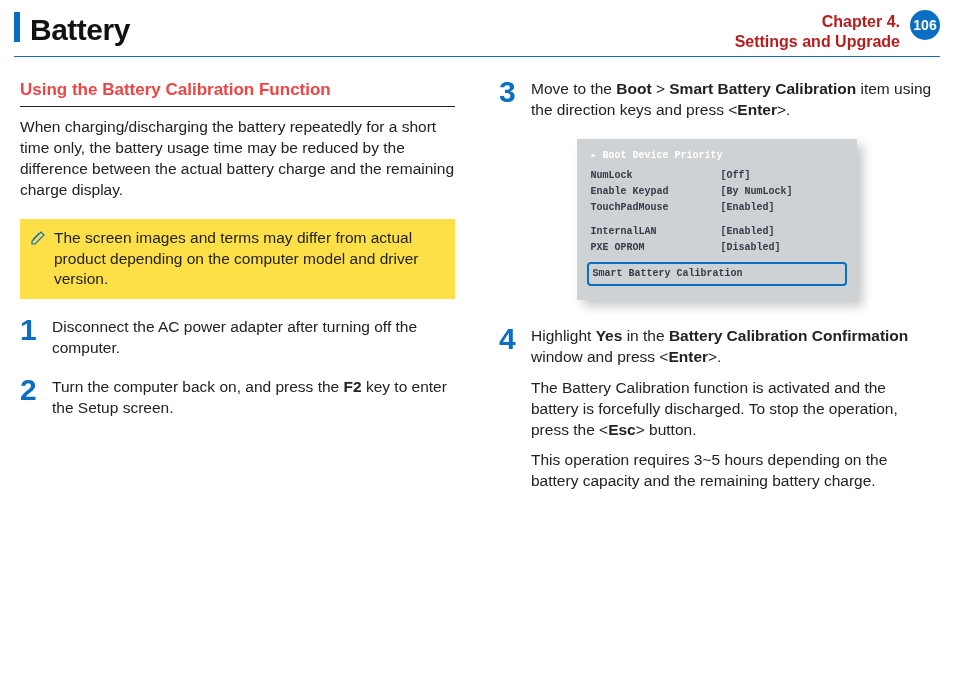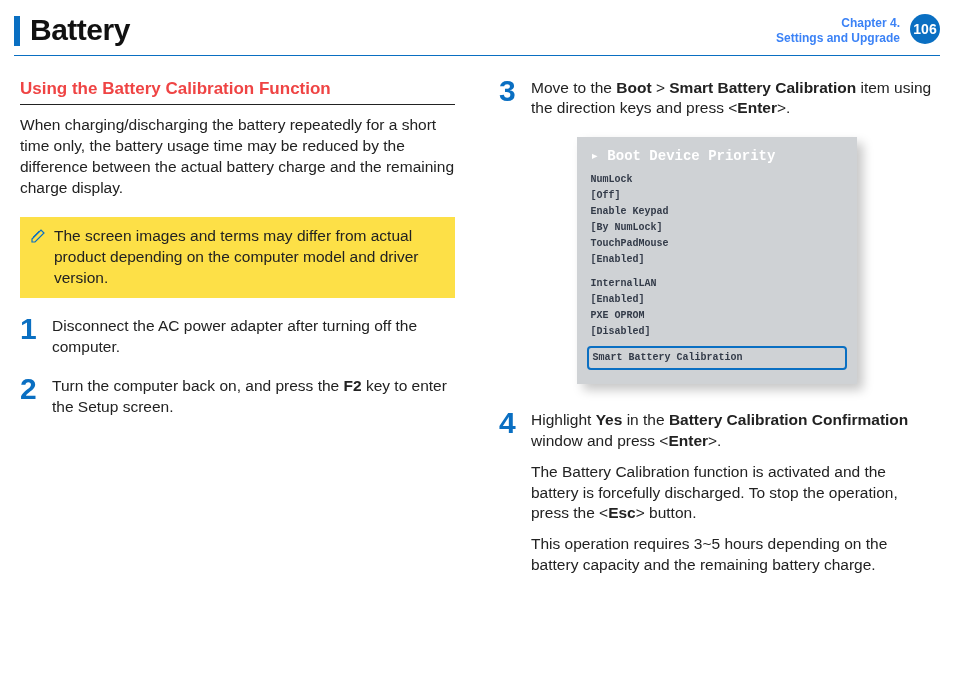--- a/index.html
+++ b/index.html
@@ -9,21 +9,21 @@
     background:#fff;
     width:954px;
     height:677px;
     position:relative;
     font-size:15.5px;
     line-height:1.35;
   }
   
   .hdr {
     display:flex;
-    align-items:center;
+    align-items:flex-start;
     padding:10px 14px 4px 14px;
   }
   .hdr-bar {
     width:6px;
     height:30px;
     background:#0a6fc2;
     margin-right:10px;
     margin-top:2px;
   }
   .hdr-title {
@@ -33,23 +33,23 @@
     color:#111;
   }
   .hdr-right {
     margin-left:auto;
     display:flex;
     align-items:flex-start;
     gap:10px;
   }
   .hdr-chapter {
     text-align:right;
-    color:#3b82f6;
-    font-weight:700;
-    font-size:12px;
+    color:#b91c1c;
+    font-weight:700;
+    font-size:16px;
     line-height:1.25;
     margin-top:2px;
   }
   .page-badge {
     background:#0a6fc2;
     color:#ffffff;
     font-weight:700;
     font-size:14px;
     border-radius:50%;
     width:30px;
@@ -132,28 +132,27 @@
     padding:10px 0 14px 0;
     box-shadow:6px 6px 10px rgba(0,0,0,0.22);
     font-family:"Consolas","Courier New",monospace;
     font-size:10px;
     color:#333b49;
     font-weight:700;
   }
   .bios-hdr {
     color:#fff;
     padding:0 14px 6px 14px;
-    font-size:14px;
+    font-size:10px;
     font-weight:700;
   }
   .bios-row {
     display:flex;
     padding:0 14px;
     line-height:1.6;
-    flex-direction:column;
   }
   .bios-label { width:130px; }
   .bios-gap { height:8px; }
   .bios-hl {
     margin:6px 10px 0 10px;
     border:2px solid #0a6fc2;
     border-radius:4px;
     padding:3px 4px;
     color:#333b49;
   }

